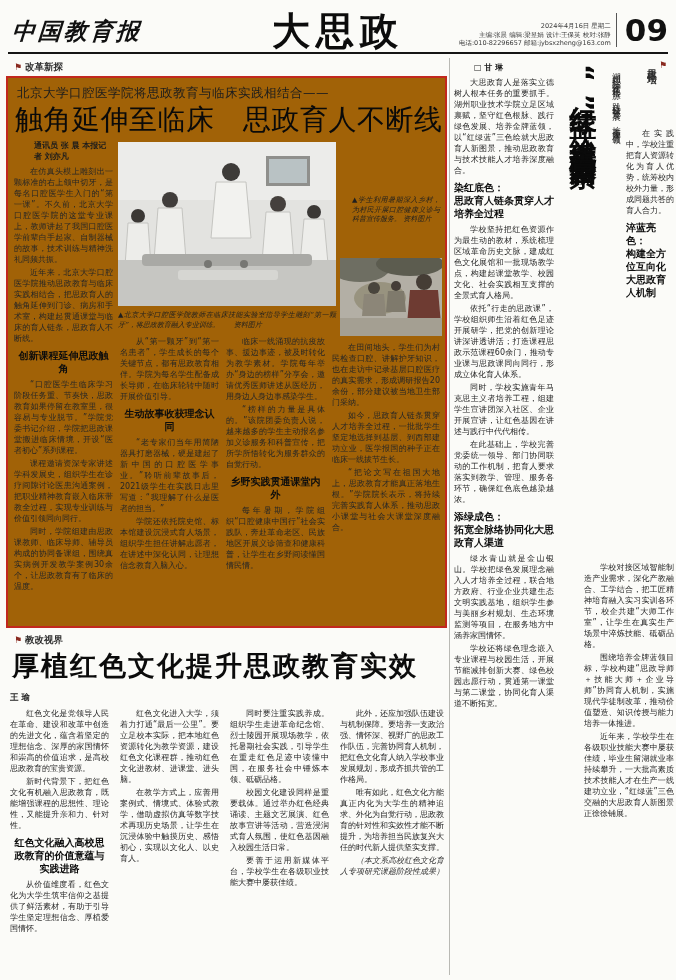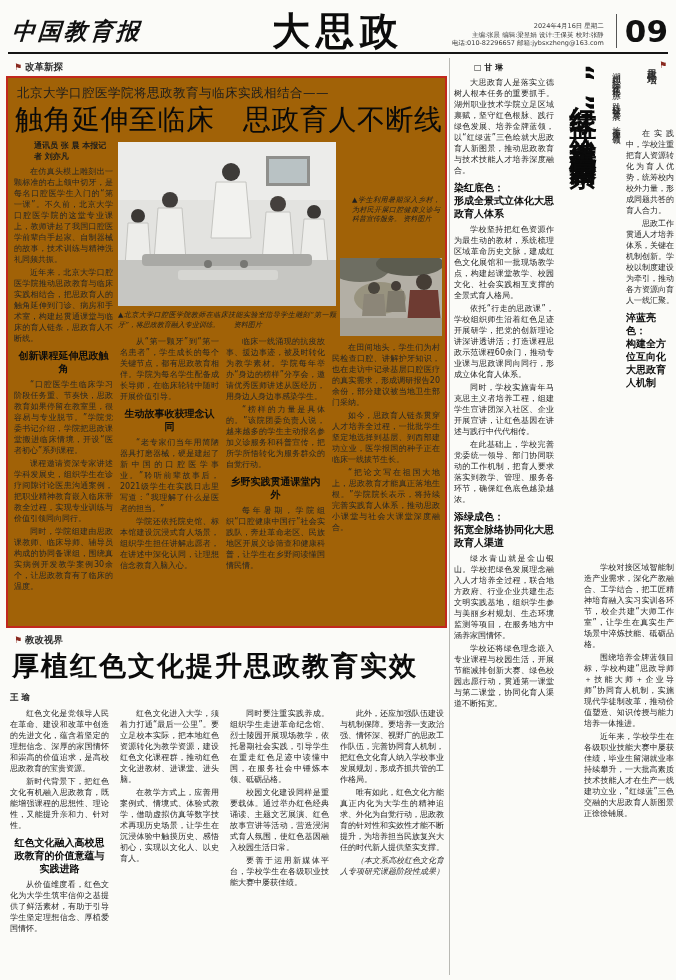--- a/index.html
+++ b/index.html
@@ -12,21 +12,21 @@
   .abs{position:absolute;}
   
   .logo{
     left:12px;top:16px;font-family:"DejaVu Serif",serif;font-weight:bold;
     font-style:italic;font-size:23px;letter-spacing:3px;color:#111;transform:skewX(-4deg);
   }
   .page-title{
     left:0;right:0;top:6px;text-align:center;font-size:38px;font-weight:bold;
     letter-spacing:6px;color:#0c0c0c;
   }
-  .folio{right:8px;top:13px;display:flex;align-items:flex-end;gap:12px;}
+  .folio{right:8px;top:13px;display:flex;align-items:center;gap:5px;}
   .folio-lines{margin-top:9px;text-align:right;font-size:6.5px;line-height:8.5px;color:#3a3a3a;}
   .folio-num{font-size:31px;font-weight:bold;color:#111;line-height:34px;border-left:1px solid #555;padding-left:8px;}
   .masthead-rule{left:8px;top:52px;width:660px;height:2px;background:#151515;}
   
   .sec-label{display:flex;align-items:center;gap:3px;font-size:9.5px;font-weight:bold;color:#2f2f2f;}
   .flag{color:#8a2a20;font-size:9px;line-height:9px;}
   
   .red-box{
     left:6px;top:76px;width:441px;height:552px;box-sizing:border-box;
     border:2.5px solid #c2281e;background:#a16207;
@@ -171,32 +171,31 @@
   <span class="flag">⚑</span>
   <span class="txt">思政论坛</span>
 </div>
 
 <div class="abs v-kicker">湖州职院坚守红色根脉、践行绿色发展、培养金牌蓝领</div>
 <div class="abs v-headline">“红绿蓝”绘就大思政育人新图景</div>
 
 <div class="abs col" style="left:454px;top:62px;width:100px;height:910px;">
     <p class="col-byline">□ 甘 琳</p>
     <p class="body-p">大思政育人是落实立德树人根本任务的重要抓手。湖州职业技术学院立足区域禀赋，坚守红色根脉、践行绿色发展、培养金牌蓝领，以“红绿蓝”三色绘就大思政育人新图景，推动思政教育与技术技能人才培养深度融合。</p>
-    <h3 class="col-subhead lead"><span class="lead-word">染红底色：</span><span>形成全景式立体化大思政育人体系</span></h3>
+    <h3 class="col-subhead lead"><span class="lead-word">染红底色：</span><span>思政育人链条贯穿人才培养全过程</span></h3>
     <p class="body-p">学校坚持把红色资源作为最生动的教材，系统梳理区域革命历史文脉，建成红色文化展馆和一批现场教学点，构建起课堂教学、校园文化、社会实践相互支撑的全景式育人格局。</p>
     <p class="body-p">依托“行走的思政课”，学校组织师生沿着红色足迹开展研学，把党的创新理论讲深讲透讲活；打造课程思政示范课程60余门，推动专业课与思政课同向同行，形成立体化育人体系。</p>
     <p class="body-p">同时，学校实施青年马克思主义者培养工程，组建学生宣讲团深入社区、企业开展宣讲，让红色基因在讲述与践行中代代相传。</p>
     <p class="body-p">在此基础上，学校完善党委统一领导、部门协同联动的工作机制，把育人要求落实到教学、管理、服务各环节，确保红色底色越染越浓。</p>
     <h3 class="col-subhead lead"><span class="lead-word">添绿成色：</span><span>拓宽全脉络协同化大思政育人渠道</span></h3>
     <p class="body-p">绿水青山就是金山银山。学校把绿色发展理念融入人才培养全过程，联合地方政府、行业企业共建生态文明实践基地，组织学生参与美丽乡村规划、生态环境监测等项目，在服务地方中涵养家国情怀。</p>
     <p class="body-p">学校还将绿色理念嵌入专业课程与校园生活，开展节能减排创新大赛、绿色校园志愿行动，贯通第一课堂与第二课堂，协同化育人渠道不断拓宽。</p>
   </div>
 <div class="abs col" style="left:626px;top:128px;width:48px;height:430px;">
     <p class="body-p">在实践中，学校注重把育人资源转化为育人优势，统筹校内校外力量，形成同题共答的育人合力。</p>
-    <p class="body-p">思政工作贯通人才培养体系，关键在机制创新。学校以制度建设为牵引，推动各方资源向育人一线汇聚。</p>
     <h3 class="col-subhead lead"><span class="lead-word">淬蓝亮色：</span><span>构建全方位互向化大思政育人机制</span></h3>
   </div>
 <div class="abs col" style="left:584px;top:562px;width:90px;height:412px;">
     <p class="body-p">学校对接区域智能制造产业需求，深化产教融合、工学结合，把工匠精神培育融入实习实训各环节，校企共建“大师工作室”，让学生在真实生产场景中淬炼技能、砥砺品格。</p>
     <p class="body-p">围绕培养金牌蓝领目标，学校构建“思政导师＋技能大师＋企业导师”协同育人机制，实施现代学徒制改革，推动价值塑造、知识传授与能力培养一体推进。</p>
     <p class="body-p">近年来，学校学生在各级职业技能大赛中屡获佳绩，毕业生留湖就业率持续攀升，一大批高素质技术技能人才在生产一线建功立业，“红绿蓝”三色交融的大思政育人新图景正徐徐铺展。</p>
   </div>
 
 <div class="abs sec-label" style="left:14px;top:634px;">
   <span class="flag">⚑</span>

